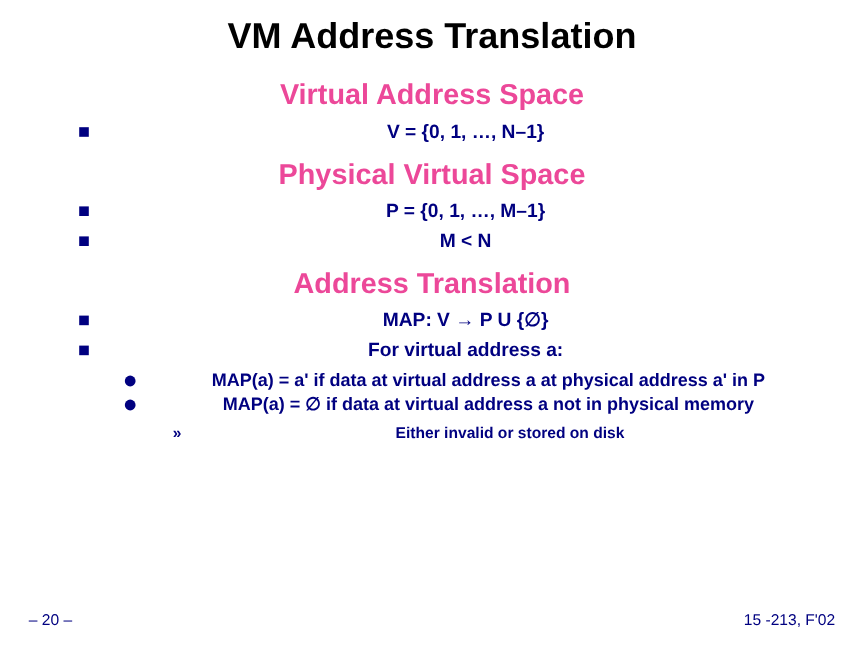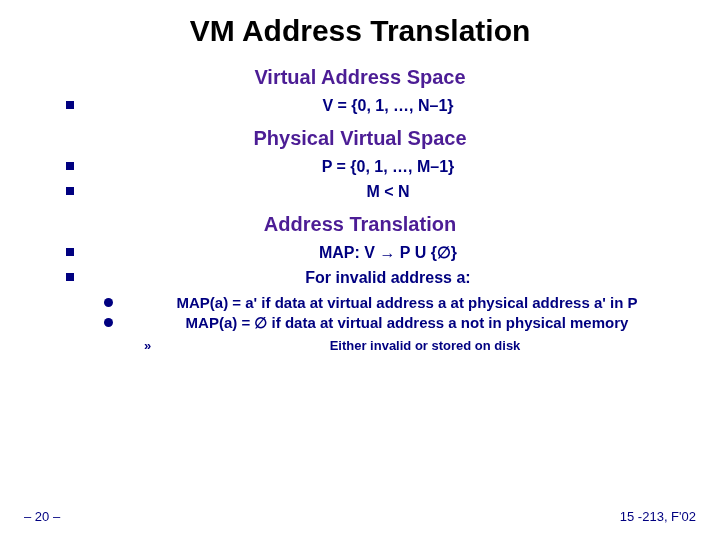--- a/index.html
+++ b/index.html
@@ -20,23 +20,23 @@
     position: relative;
     text-align: center;
   }
   .title {
     font-size: 30px;
     font-weight: bold;
     color: #000000;
     margin: 0 0 18px 0;
   }
   .section-hdr {
-    font-size: 20px;
+    font-size: 24px;
     font-weight: bold;
-    color: #4c1d95;
+    color: #ec4899;
     margin: 10px 0 6px 0;
   }
   ul.level1 {
     list-style: none;
     margin: 0 0 8px 0;
     padding: 0 0 0 38px;
   }
   ul.level1 > li {
     position: relative;
     font-size: 16px;
@@ -125,21 +125,21 @@
   <div class="section-hdr">Physical Virtual Space</div>
   <ul class="level1">
     <li>P = {0, 1, …, M–1}</li>
     <li>M &lt; N</li>
   </ul>
 
   <div class="section-hdr">Address Translation</div>
   <ul class="level1">
     <li>MAP:  V → P  U  {∅}</li>
     <li>
-      <span>For invalid address a:</span>
+      <span>For virtual address a:</span>
       <ul class="level2">
         <li>MAP(a)  =  a'  if data at virtual address a at physical address a' in P</li>
         <li>
           <span>MAP(a)  = ∅ if data at virtual address a not in physical memory</span>
           <ul class="level3">
             <li>Either invalid or stored on disk</li>
           </ul>
         </li>
       </ul>
     </li>

